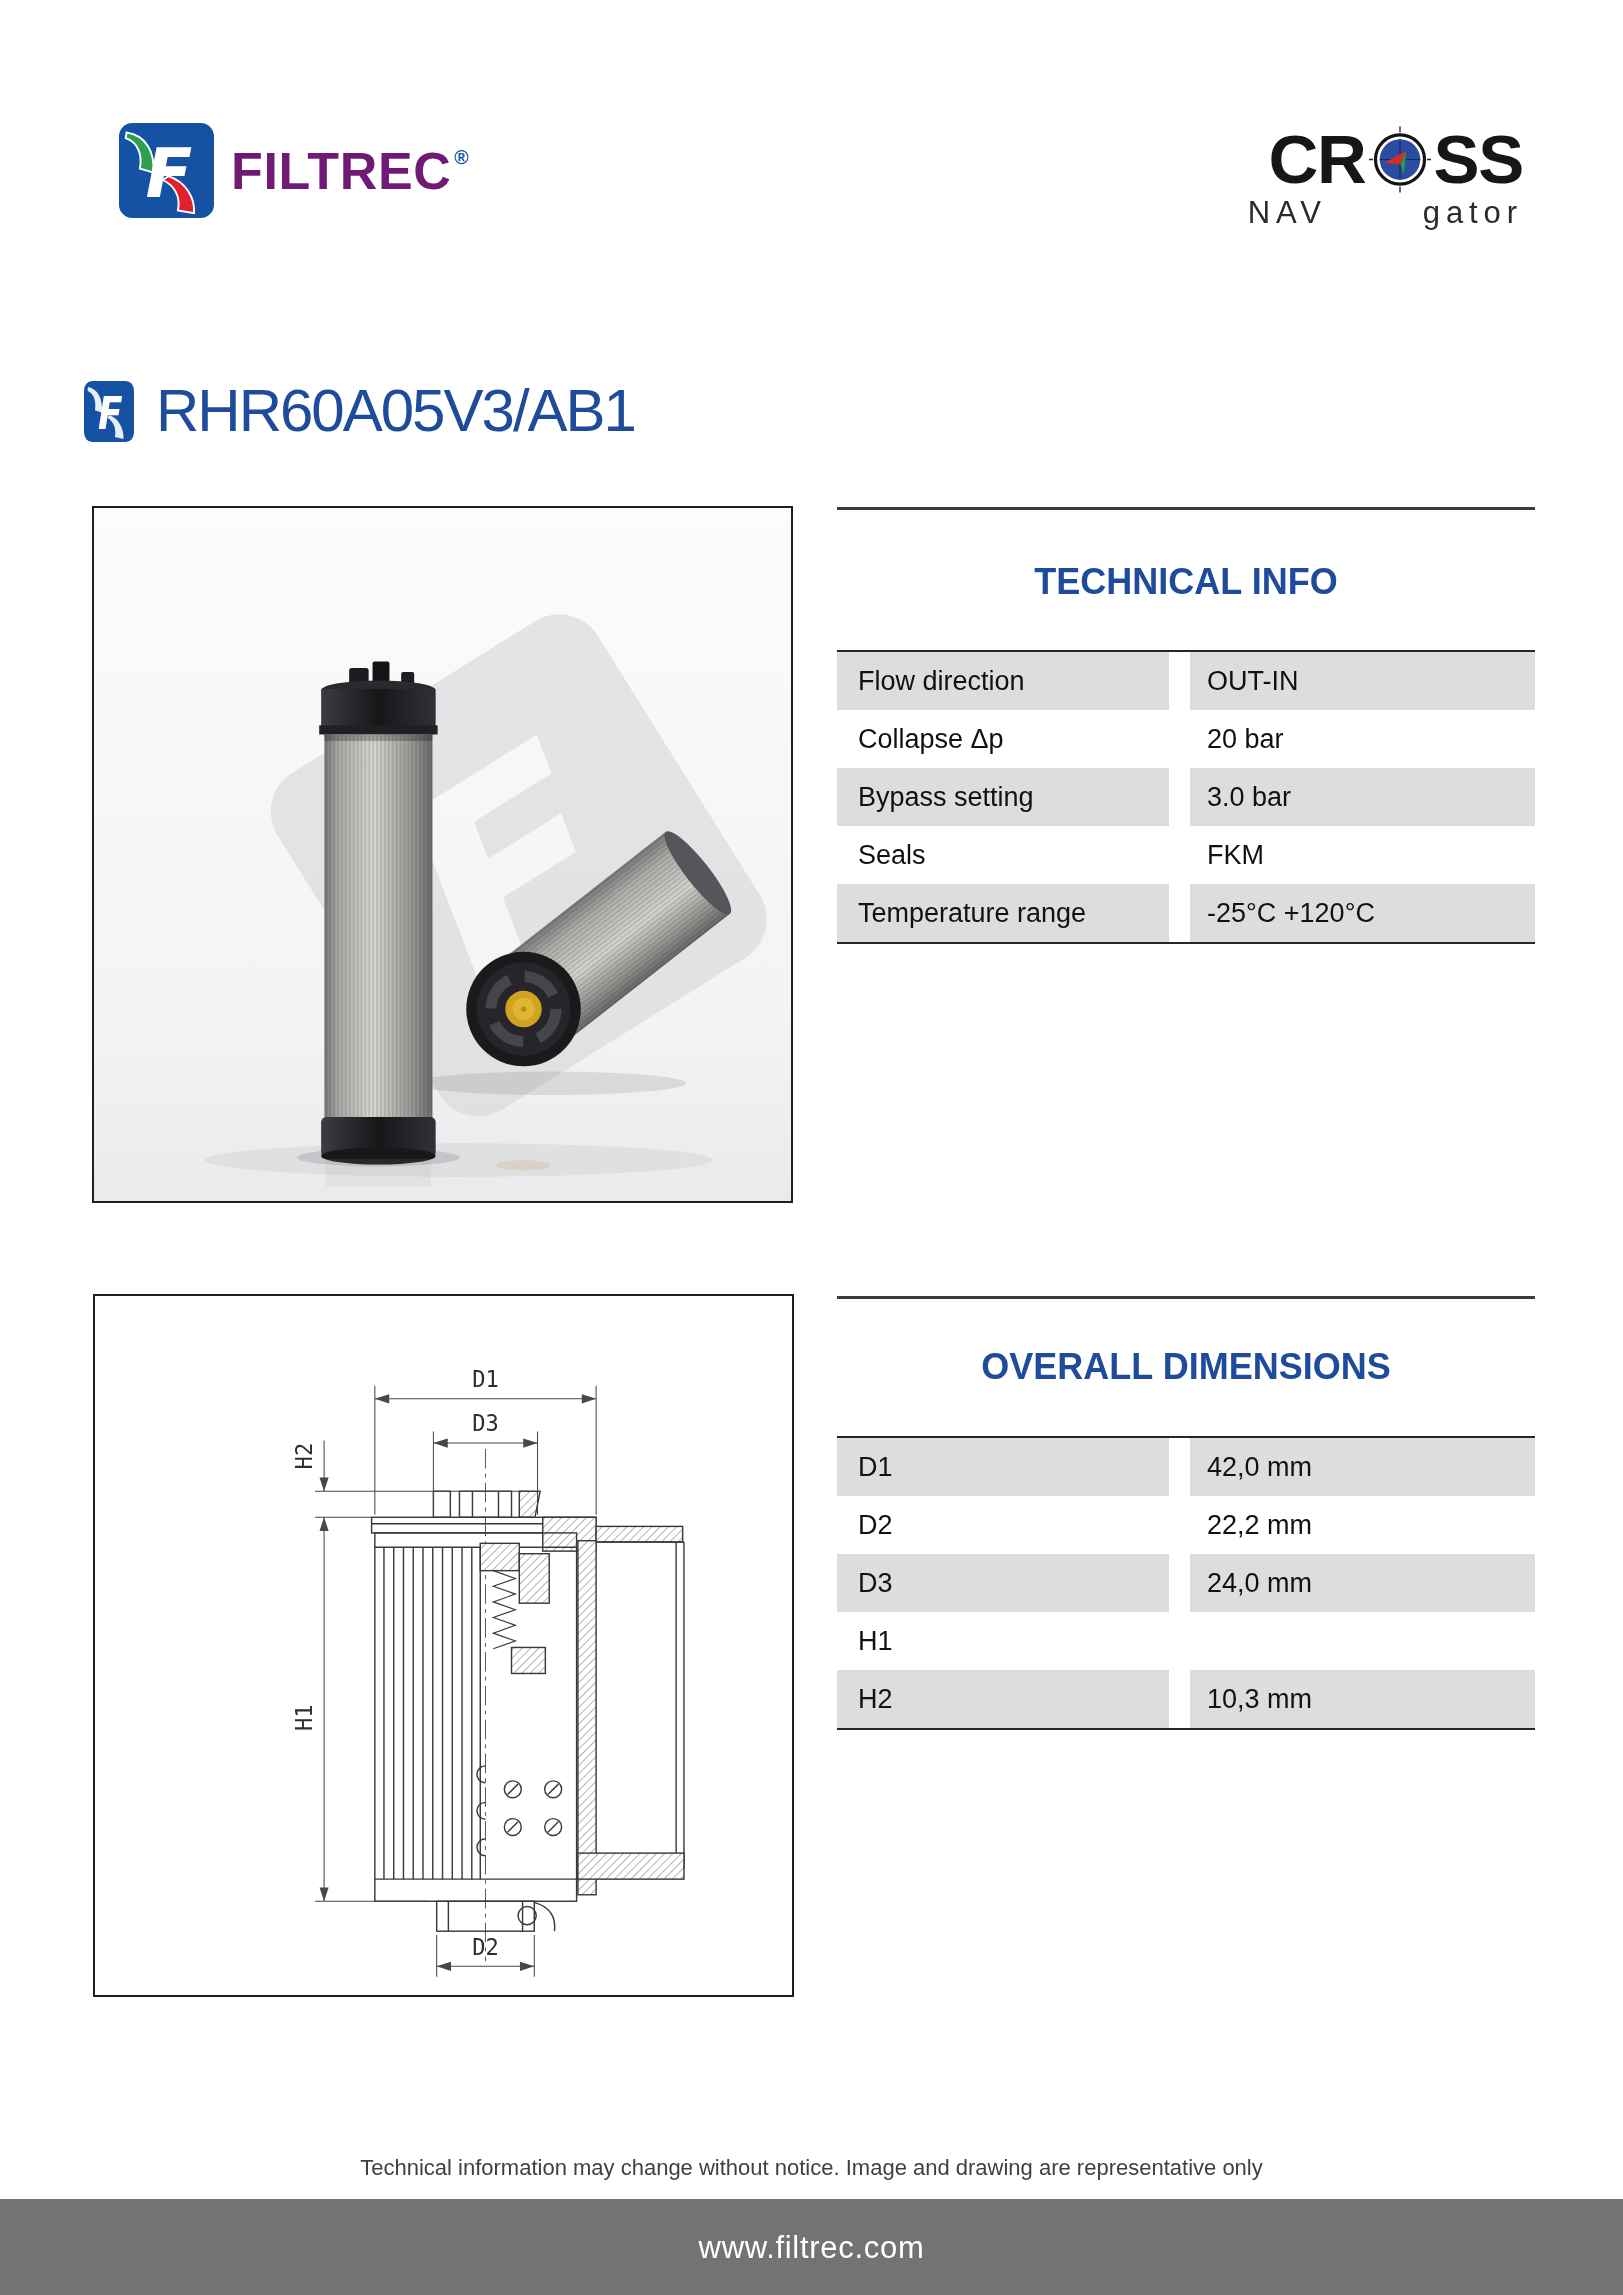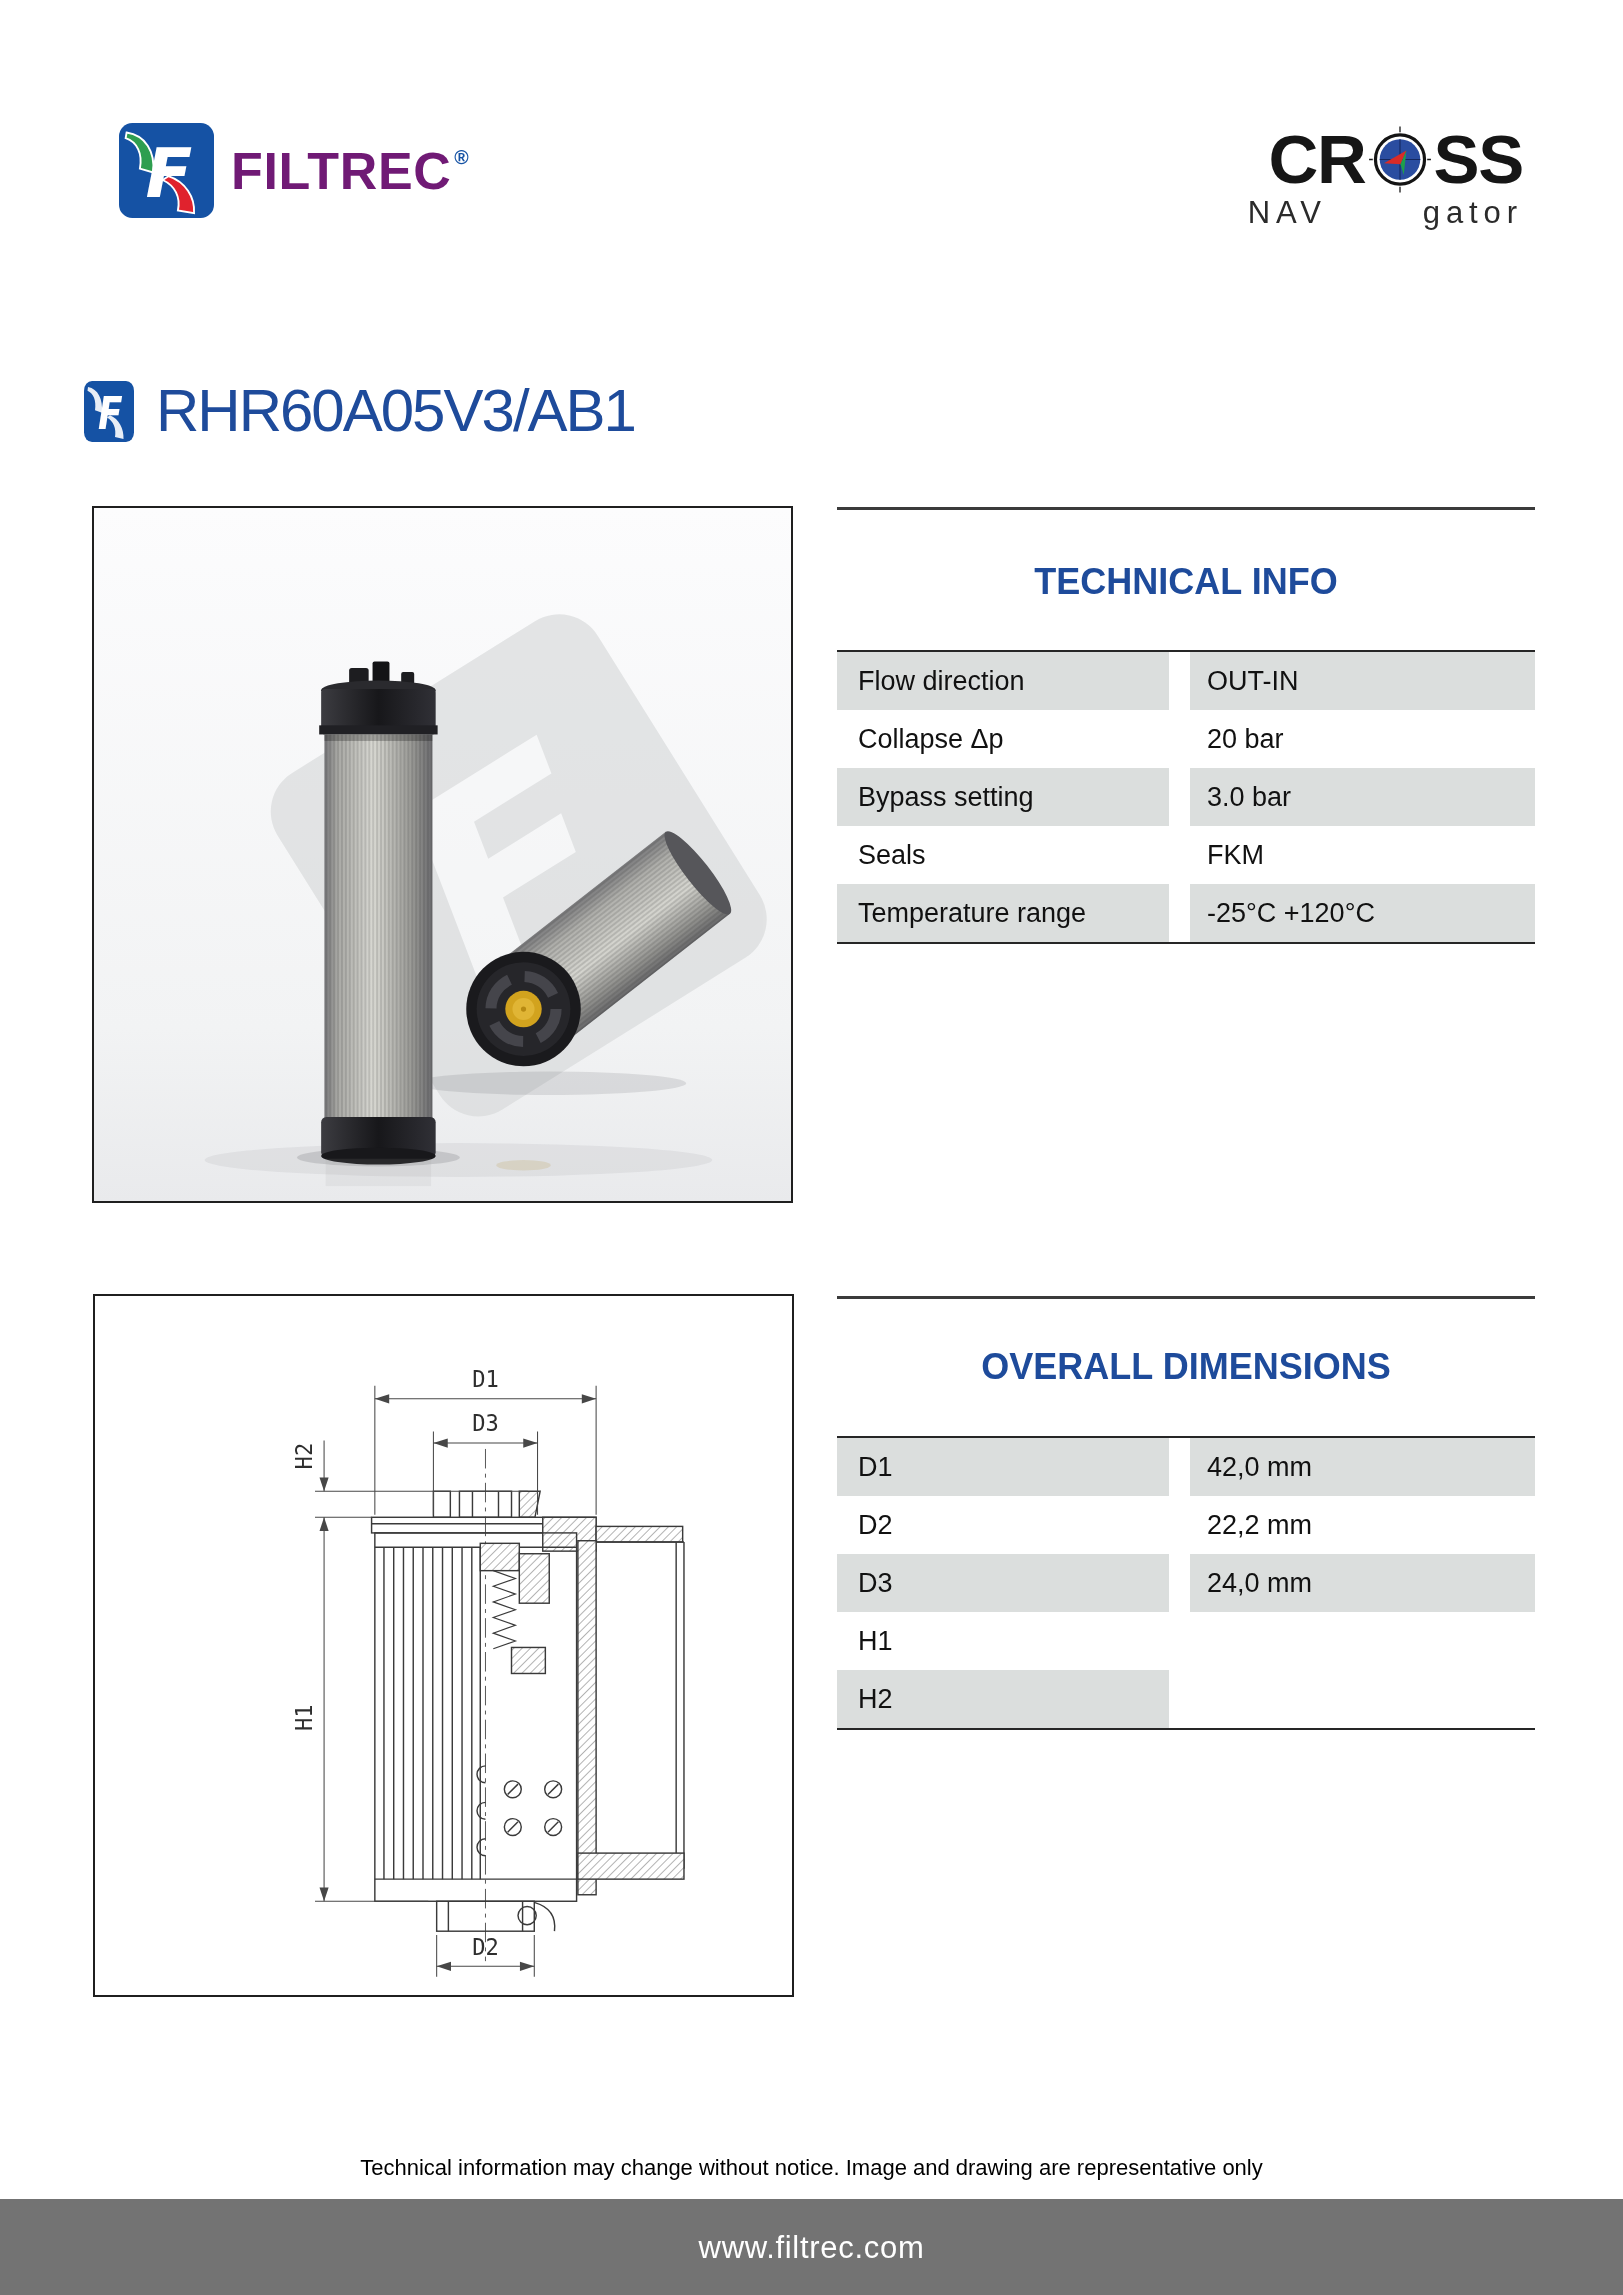--- a/index.html
+++ b/index.html
@@ -40,21 +40,21 @@
   .dtable{position:absolute;left:837px;width:698px;
           border-top:2px solid #262626;border-bottom:2px solid #262626;}
   .trow{display:flex;height:58px;}
   .tcell{display:flex;align-items:center;box-sizing:border-box;font-size:27px;color:#111111;}
   .tcell.lbl{width:332px;padding-left:21px;margin-right:21px;}
   .tcell.val{flex:1;padding-left:17px;}
   .trow:nth-child(odd) .tcell{background:#dbdedd;}
 
   
   .disclaimer{position:absolute;left:0;top:2155px;width:1623px;text-align:center;
-              font-size:22px;color:#000000;}
+              font-size:22px;color:#404040;}
   .footer-bar{position:absolute;left:0;top:2199px;width:1623px;height:97px;background:#737373;
               display:flex;align-items:center;justify-content:center;}
   .footer-url{font-size:31px;color:#ffffff;letter-spacing:0.7px;}
 </style>
 </head>
 <body>
 
 <div class="page">
 
   <div class="filtrec-logo">
@@ -324,20 +324,21 @@
     </div>
     <div class="trow">
       <div class="tcell lbl">D3</div>
       <div class="tcell val">24,0 mm</div>
     </div>
     <div class="trow">
       <div class="tcell lbl">H1</div>
     </div>
     <div class="trow">
       <div class="tcell lbl">H2</div>
+      <div class="tcell val">10,3 mm</div>
     </div>
   </div>
 
   <div class="disclaimer">Technical information may change without notice. Image and drawing are representative only</div>
   <div class="footer-bar">
     <span class="footer-url">www.filtrec.com</span>
   </div>
 
 </div>
 

